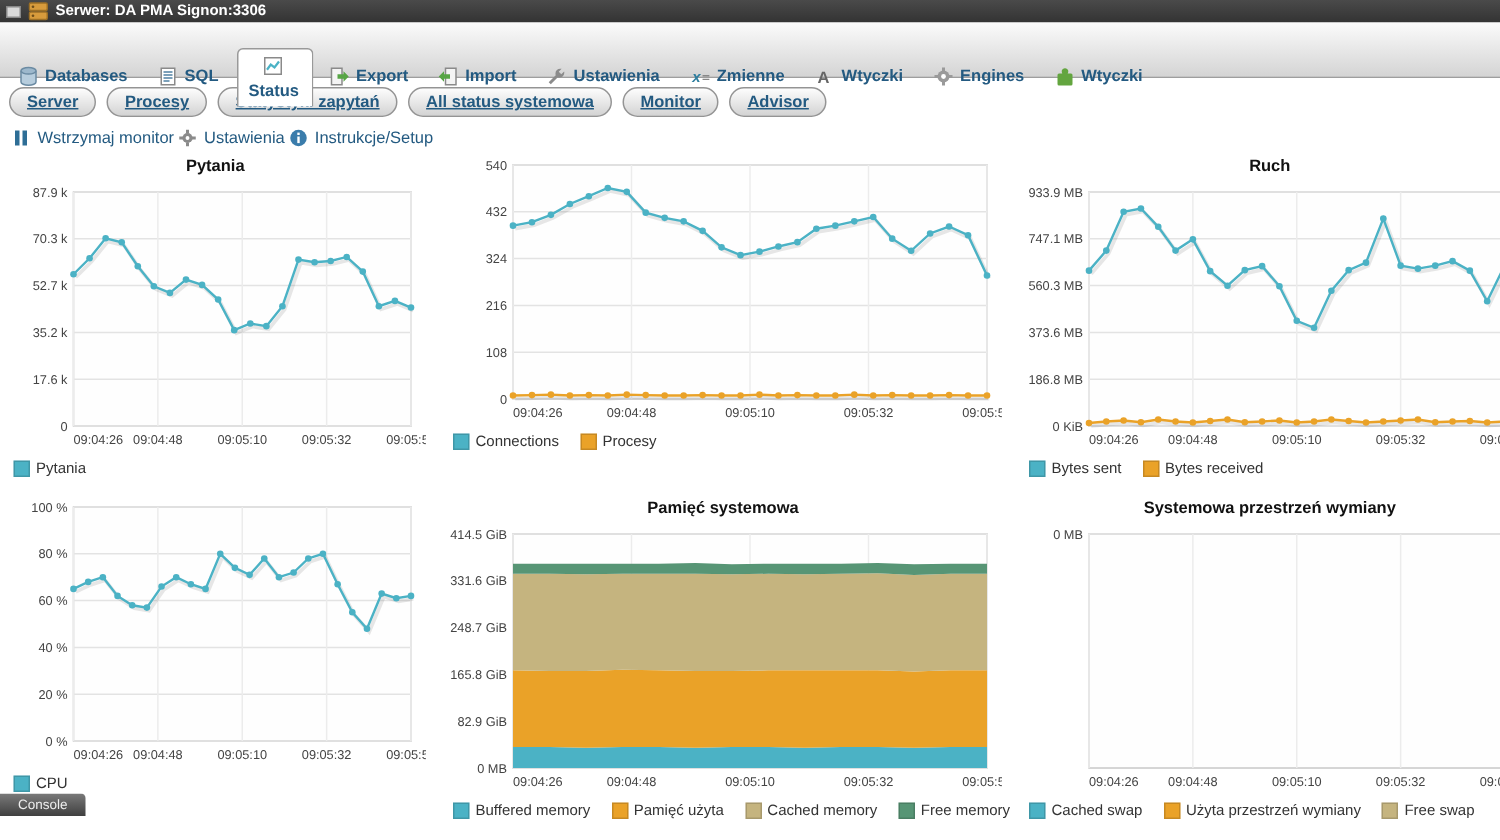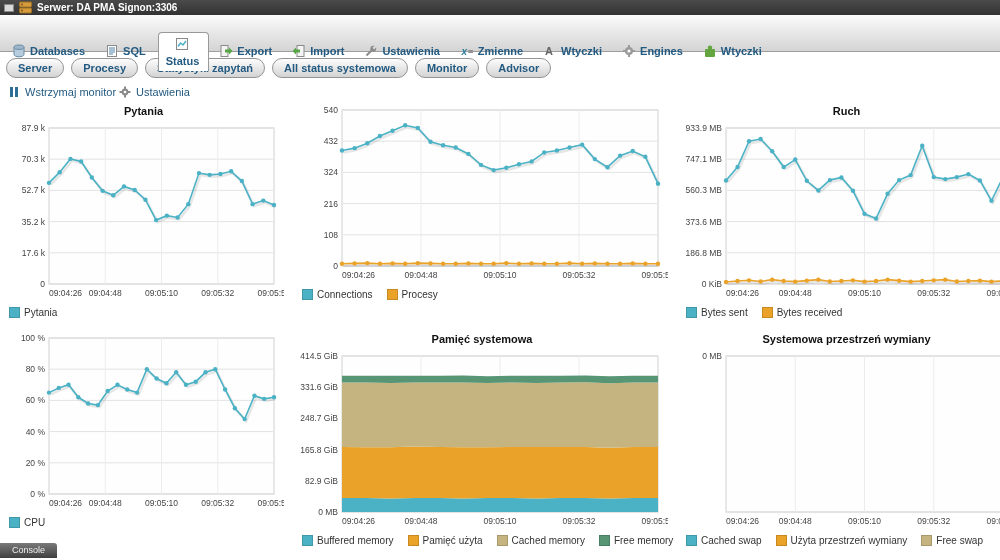--- a/index.html
+++ b/index.html
@@ -28,37 +28,37 @@
     border:1px solid transparent; border-bottom:none;
     border-radius:4px 4px 0 0; cursor:pointer; white-space:nowrap;
   }
   li.tab.active { background:#fff; border-color:#999; position:relative; top:1px;flex-direction:column; }
   .ticon { flex:0 0 auto; }
   
   .subtabs { display:flex; gap:7px; padding:6px 6px 2px; }
   .subtab {
     background:linear-gradient(#fdfdfd,#d3d3d3); border:1px solid #949494;
     border-radius:11px; padding:3px 11px; font-size:11px; font-weight:bold;
-    color:#235a81; cursor:pointer; white-space:nowrap;
+    color:#235a81; cursor:pointer; white-space:nowrap;text-decoration:underline;
   }
   .actions { padding:6px 8px 2px; display:flex; gap:3px; }
   .action { display:flex; align-items:center; gap:5px; color:#235a81; font-size:11px; text-decoration:none; cursor:pointer; }
   
   .grid {
     display:grid; grid-template-columns:281px 372px 333px;
     column-gap:4px; row-gap:4px; padding:0 3px; margin-top:2px;gap:12px;
   }
   .ctitle { text-align:center; font-size:11px; font-weight:bold; color:#111; padding:3px 0 1px; height:18px; }
   .chart-svg { display:block; }
   .legend { display:flex; gap:14px; padding-left:6px; margin-top:1px; font-size:10px; color:#333; align-items:center; }
   .litem { display:flex; align-items:center; white-space:nowrap; }
   .swatch { width:11px; height:11px; display:inline-block; margin-right:4px; border:1px solid rgba(0,0,0,0.15); }
   
   .console-tab {
-    position:fixed; left:0; bottom:2px; z-index:5;
+    position:fixed; left:0; bottom:16px; z-index:5;
     background:linear-gradient(#7a7a7a,#3f3f3f); color:#eee;
     font-size:9px; padding:2px 12px 3px; border-top-right-radius:3px;
   }
 </style>
 </head>
 <body>
 
 <div class="titlebar">
   <span class="winbox"></span>
   <svg width="13" height="13" viewBox="0 0 13 13">
@@ -173,20 +173,28 @@
       <g fill="#8b8b8b">
         <rect x="5" y="0.5" width="2" height="2.5"></rect>
           <rect x="5" y="9" width="2" height="2.5"></rect>
         <rect x="0.5" y="5" width="2.5" height="2"></rect>
           <rect x="9" y="5" width="2.5" height="2"></rect>
       </g>
       <circle cx="6" cy="6" r="3.4" fill="#8b8b8b"></circle>
         <circle cx="6" cy="6" r="1.3" fill="#fff"></circle>
     </svg>
     <span>Ustawienia</span>
+  </a>
+  <a class="action">
+    <svg width="12" height="12" viewBox="0 0 12 12">
+      <circle cx="6" cy="6" r="5.5" fill="#3a7cab"></circle>
+      <rect x="5.2" y="5" width="1.6" height="4.4" fill="#fff"></rect>
+        <rect x="5.2" y="2.4" width="1.6" height="1.6" fill="#fff"></rect>
+    </svg>
+    <span>Instrukcje/Setup</span>
   </a>
 </div>
 
 <div class="grid">
   <div class="cell">
     <div class="ctitle">Pytania</div>
     <svg class="chart-svg" width="281" height="186">
         <rect x="46" y="8" width="225" height="156" fill="#fefefe" stroke="#c8c8c8"></rect>
         <line x1="46" y1="8" x2="271" y2="8" stroke="#e3e3e3"></line>
         <text x="42" y="11" text-anchor="end" font-size="8.5" fill="#444">87.9 k</text>

